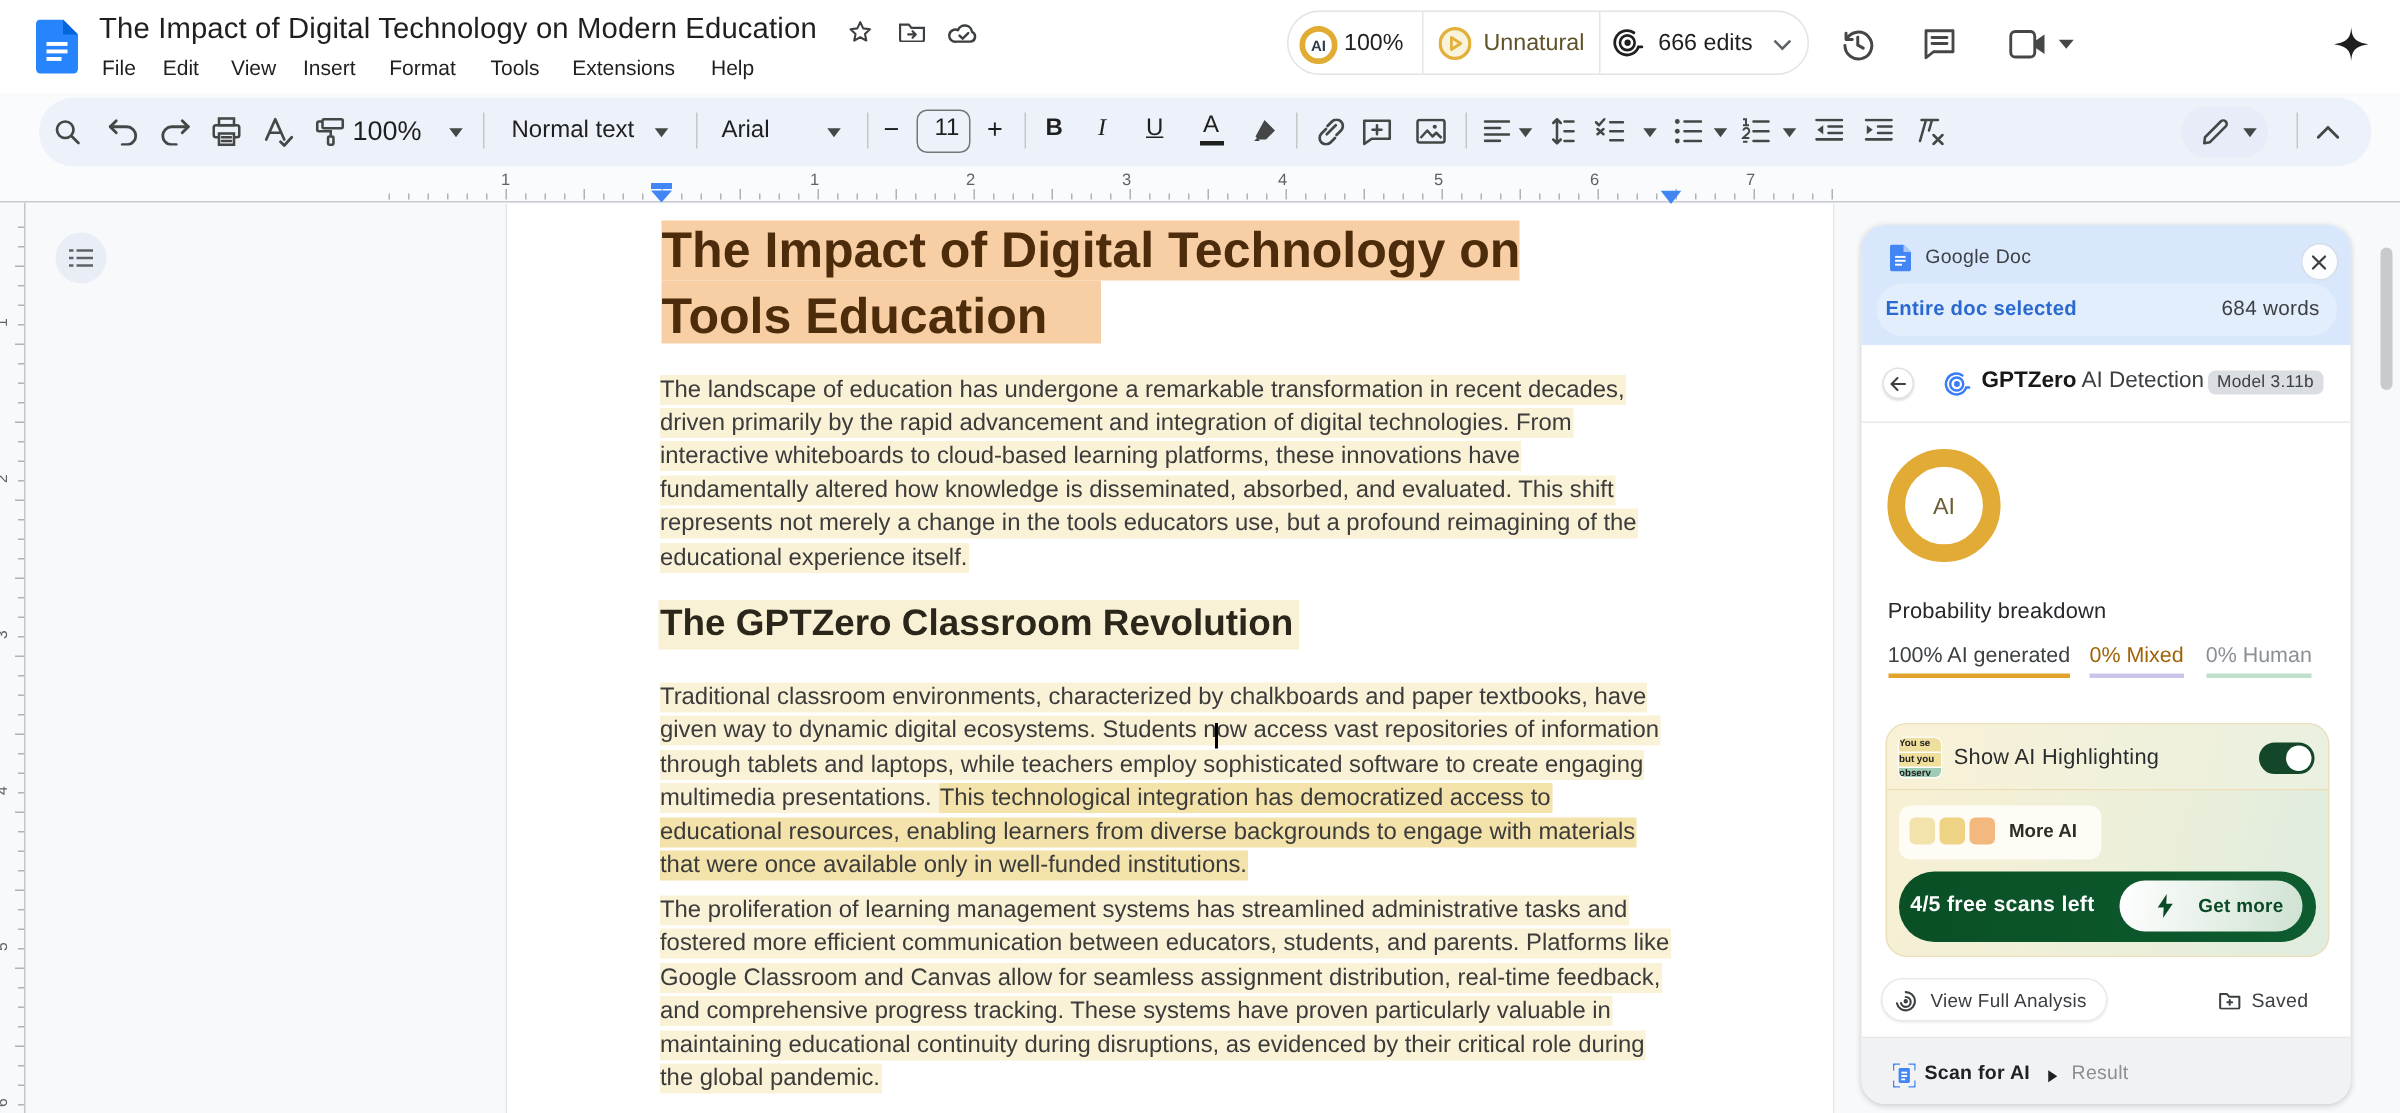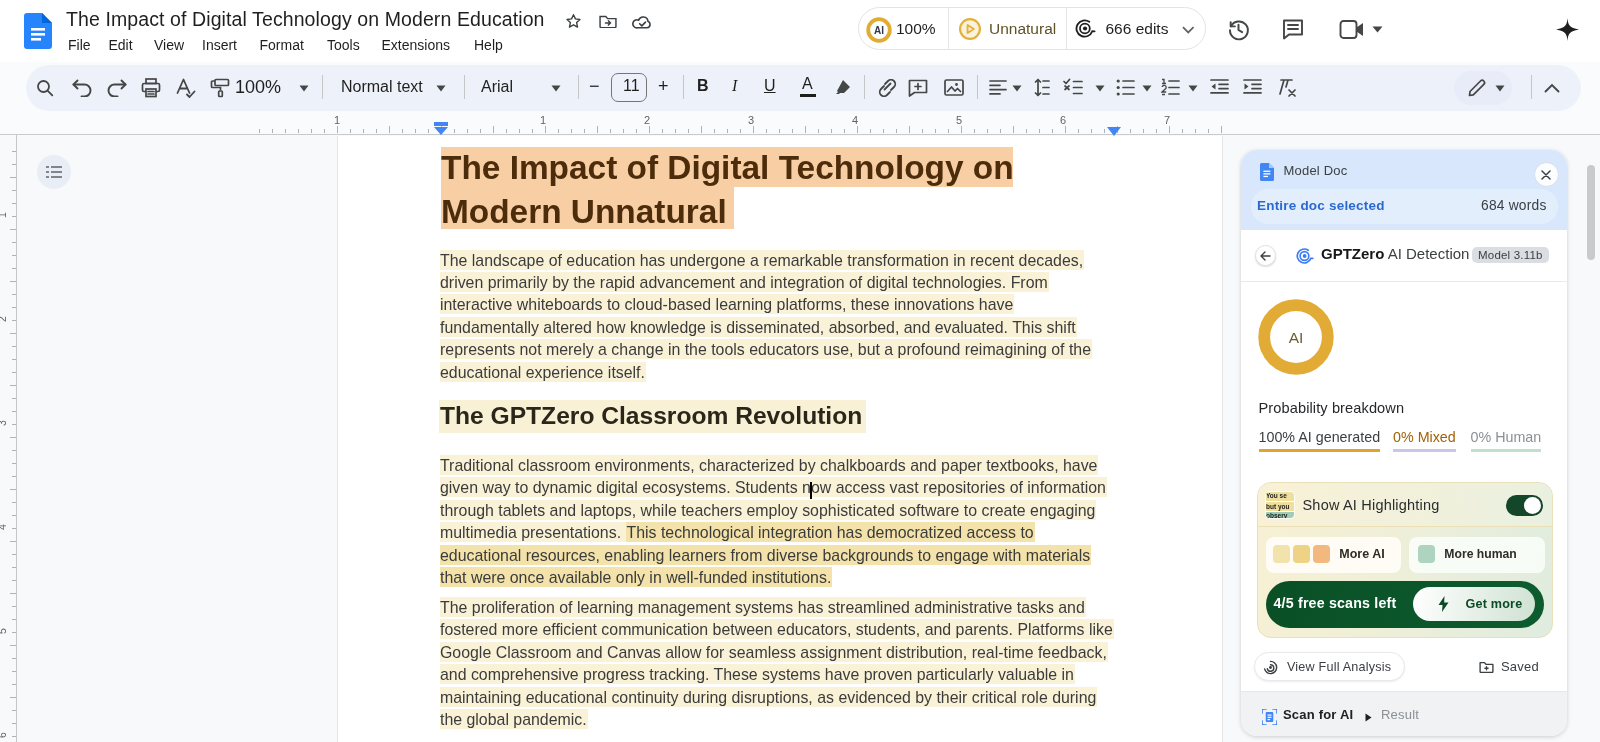--- a/index.html
+++ b/index.html
@@ -422,21 +422,21 @@
   <div id="page"></div>
   <div id="outlinebtn">
     <svg style="position:absolute;left:9px;top:11px" width="16" height="12" viewBox="0 0 16 12" stroke="#5f6368" stroke-width="1.6">
       <path d="M0 1 h3 M5 1 h11 M0 6 h3 M5 6 h11 M0 11 h3 M5 11 h11"></path>
     </svg>
   </div>
   <div id="doccontent">
       <div class="abs" style="left:441px;top:10.5px;width:572px;height:40.8px;background:#f8cfa4"></div>
       <div class="abs" style="left:441px;top:51.3px;width:293px;height:41.7px;background:#f8cfa4"></div>
       <div class="tline" style="left:441px;top:15px">The Impact of Digital Technology on</div>
-      <div class="tline" style="left:441px;top:58.6px">Modern Unnatural</div>
+      <div class="tline" style="left:441px;top:58.6px">Tools Education</div>
       <div class="dline" style="left:440px;top:115px"><span class="">The landscape of education has undergone a remarkable transformation in recent decades,</span></div>
       <div class="dline" style="left:440px;top:137.4px"><span class="">driven primarily by the rapid advancement and integration of digital technologies. From</span></div>
       <div class="dline" style="left:440px;top:159.8px"><span class="">interactive whiteboards to cloud-based learning platforms, these innovations have</span></div>
       <div class="dline" style="left:440px;top:182.2px"><span class="">fundamentally altered how knowledge is disseminated, absorbed, and evaluated. This shift</span></div>
       <div class="dline" style="left:440px;top:204.6px"><span class="">represents not merely a change in the tools educators use, but a profound reimagining of the</span></div>
       <div class="dline" style="left:440px;top:227px"><span class="">educational experience itself.</span></div>
       <div class="hline" style="left:439px;top:266px"><span>The GPTZero Classroom Revolution</span></div>
       <div class="dline" style="left:440px;top:320.5px"><span class="">Traditional classroom environments, characterized by chalkboards and paper textbooks, have</span></div>
       <div class="dline" style="left:440px;top:342.9px"><span class="">given way to dynamic digital ecosystems. Students now access vast repositories of information</span></div>
       <div class="dline" style="left:440px;top:365.3px"><span class="">through tablets and laptops, while teachers employ sophisticated software to create engaging</span></div>
@@ -455,21 +455,21 @@
 
 <div id="card">
   <div id="cardblue">
     <svg class="abs" style="left:19.5px;top:12.5px" width="14" height="18" viewBox="0 0 14 18">
       <path d="M1.5 0 h7.5 L14 5 v11.5 a1.5 1.5 0 0 1 -1.5 1.5 h-11 a1.5 1.5 0 0 1 -1.5 -1.5 v-15 a1.5 1.5 0 0 1 1.5 -1.5 z" fill="#4285f4"></path>
       <path d="M9 0 l5 5 h-5 z" fill="#a9c7f9"></path>
       <rect x="3.4" y="7.6" width="7" height="1.3" fill="#fff"></rect>
       <rect x="3.4" y="10.2" width="7" height="1.3" fill="#fff"></rect>
       <rect x="3.4" y="12.8" width="4.6" height="1.3" fill="#fff"></rect>
     </svg>
-    <div class="abs nw" style="left:43px;top:13px;font-size:13px;color:#3c4043;letter-spacing:0.2px">Model Doc</div>
+    <div class="abs nw" style="left:43px;top:13px;font-size:13px;color:#3c4043;letter-spacing:0.2px">Google Doc</div>
     <div class="abs" style="left:293px;top:12px;width:25px;height:25px;border-radius:50%;background:#fbfdff;border:1px solid #d8dee8"></div>
     <svg class="abs" style="left:300.5px;top:19.5px" width="10" height="10" viewBox="0 0 10 10" stroke="#3c4043" stroke-width="1.5" stroke-linecap="round">
       <path d="M1 1 l8 8 M9 1 l-8 8"></path>
     </svg>
     <div id="docpill">
       <div class="abs nw" style="left:6.5px;top:9.5px;font-size:13.5px;font-weight:bold;color:#2a6ad0;letter-spacing:0.2px">Entire doc selected</div>
       <div class="abs nw" style="right:11.5px;top:9.5px;font-size:13.8px;color:#3c4043;letter-spacing:0.2px">684 words</div>
     </div>
   </div>
 
@@ -507,24 +507,20 @@
     <div class="abs" style="left:247.5px;top:12.5px;width:37px;height:21px;border-radius:10.5px;background:#14462a">
       <div class="abs" style="right:2px;top:2px;width:17px;height:17px;border-radius:50%;background:#fff"></div>
     </div>
 
     <div class="abs" style="left:7.5px;top:54.5px;width:135px;height:35.5px;background:rgba(255,253,247,0.9);border-radius:8px">
       <div class="abs" style="left:7.7px;top:8.3px;width:16.5px;height:17.7px;background:#f2e2ac;border-radius:4px"></div>
       <div class="abs" style="left:27.8px;top:8.3px;width:16.5px;height:17.7px;background:#efd385;border-radius:4px"></div>
       <div class="abs" style="left:47.8px;top:8.3px;width:16.5px;height:17.7px;background:#f2b87e;border-radius:4px"></div>
       <div class="abs nw" style="left:73.8px;top:9.5px;font-size:12.5px;font-weight:700;color:#2e2d28">More AI</div>
     </div>
-    <div class="abs" style="left:151px;top:54.5px;width:135.5px;height:35.5px;background:rgba(250,253,250,0.9);border-radius:8px">
-      <div class="abs" style="left:9.4px;top:8.3px;width:16.5px;height:17.7px;background:#aed3bf;border-radius:4px"></div>
-      <div class="abs nw" style="left:35.3px;top:10px;font-size:12.2px;font-weight:600;color:#2e2d28">More human</div>
-    </div>
 
     <div class="abs" style="left:7.5px;top:98px;width:278.5px;height:47px;border-radius:23.5px;background:linear-gradient(100deg,#0a4f26,#0d5c2f)">
       <div class="abs nw" style="left:8px;top:14.5px;font-size:14.2px;font-weight:bold;color:#fff;letter-spacing:0.2px">4/5 free scans left</div>
       <div class="abs" style="left:147px;top:6.5px;width:122px;height:34px;border-radius:17px;background:linear-gradient(100deg,#ffffff,#cfe2d2)">
         <svg class="abs" style="left:25px;top:9px" width="11" height="16" viewBox="0 0 11 16">
           <path d="M6.5 0 L0.5 9 h4 L4 16 L10.5 6.5 h-4.3 z" fill="#0b4a26"></path>
         </svg>
         <div class="abs nw" style="left:53px;top:10px;font-size:12.6px;font-weight:bold;color:#0b4a26;letter-spacing:0.2px">Get more</div>
       </div>
     </div>

